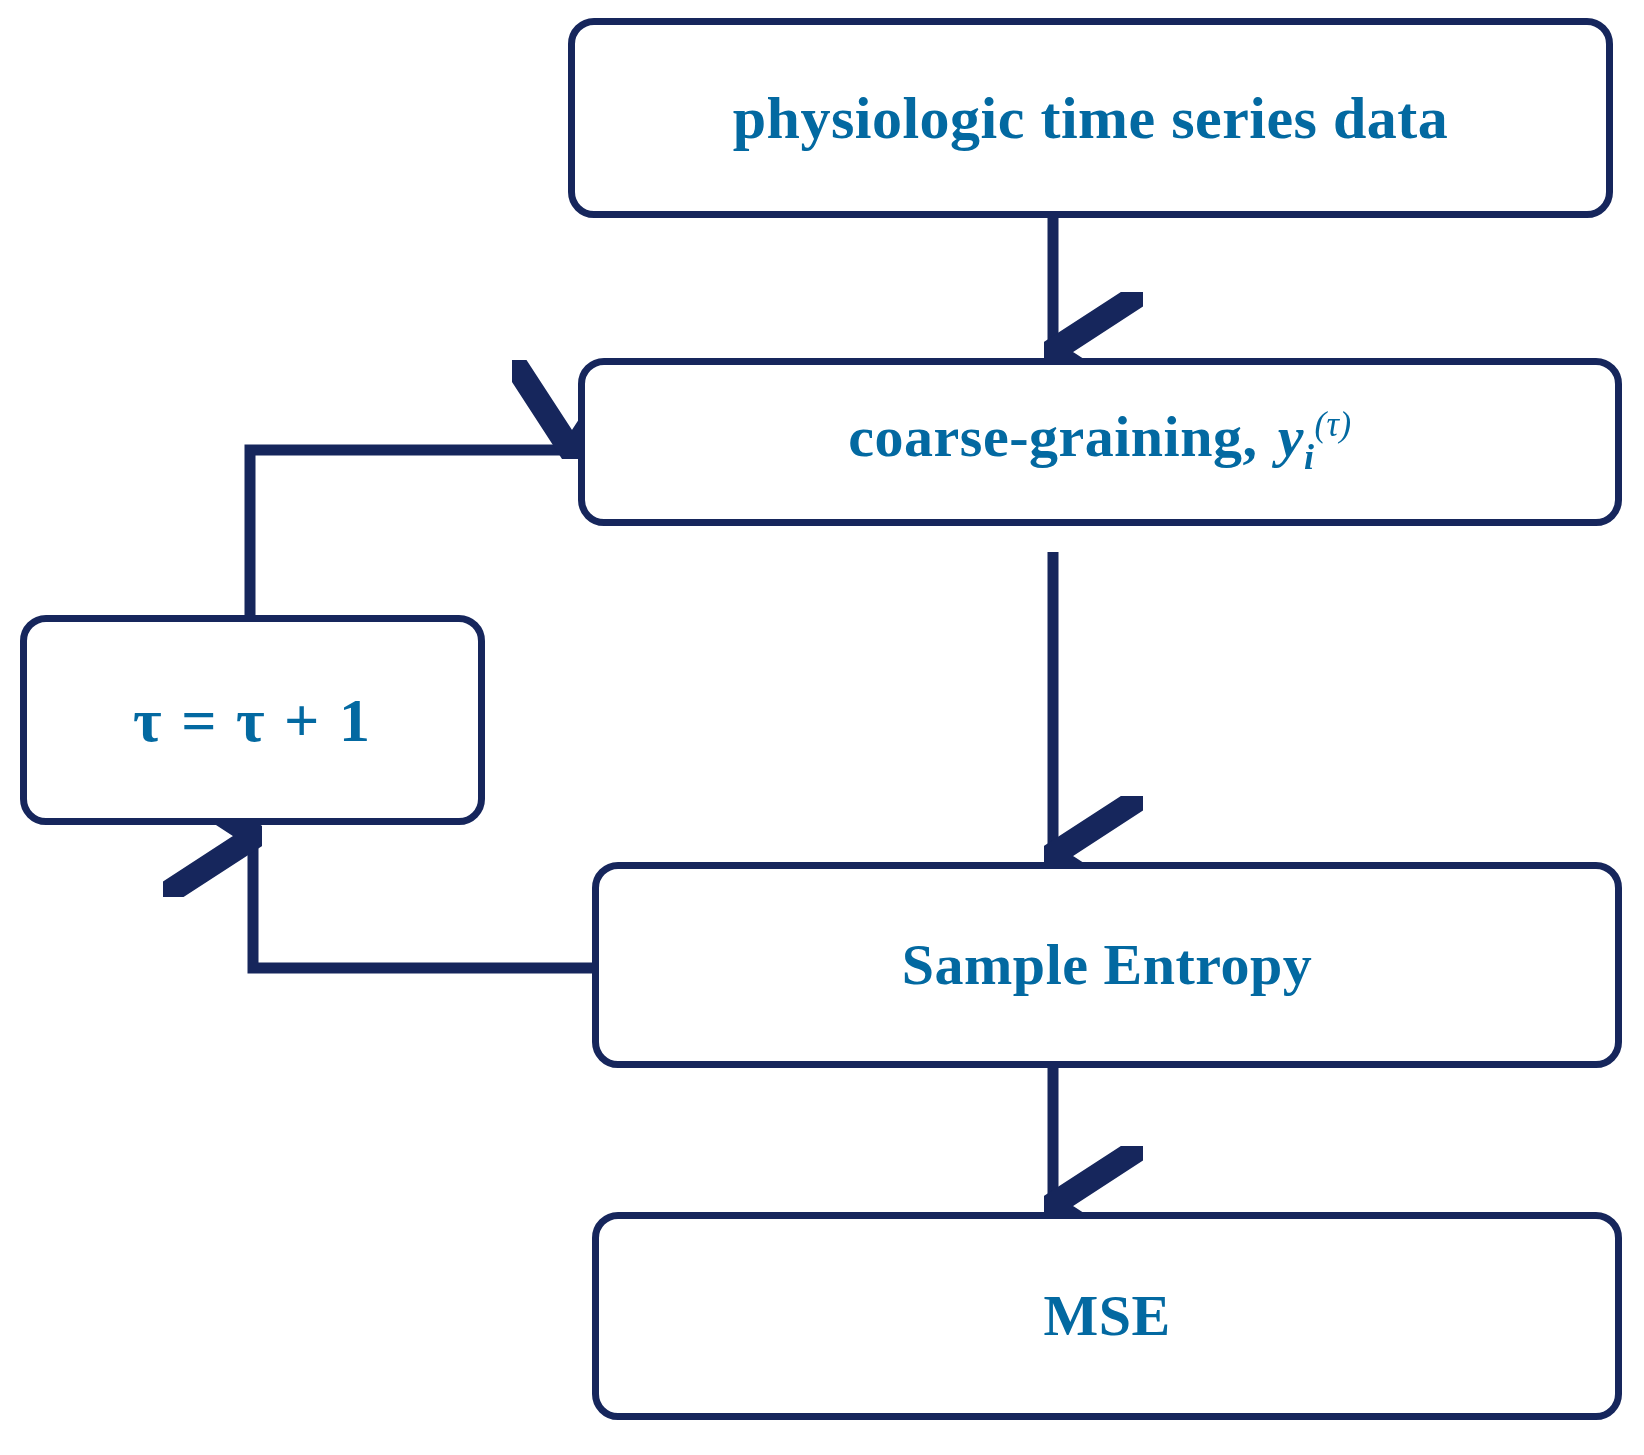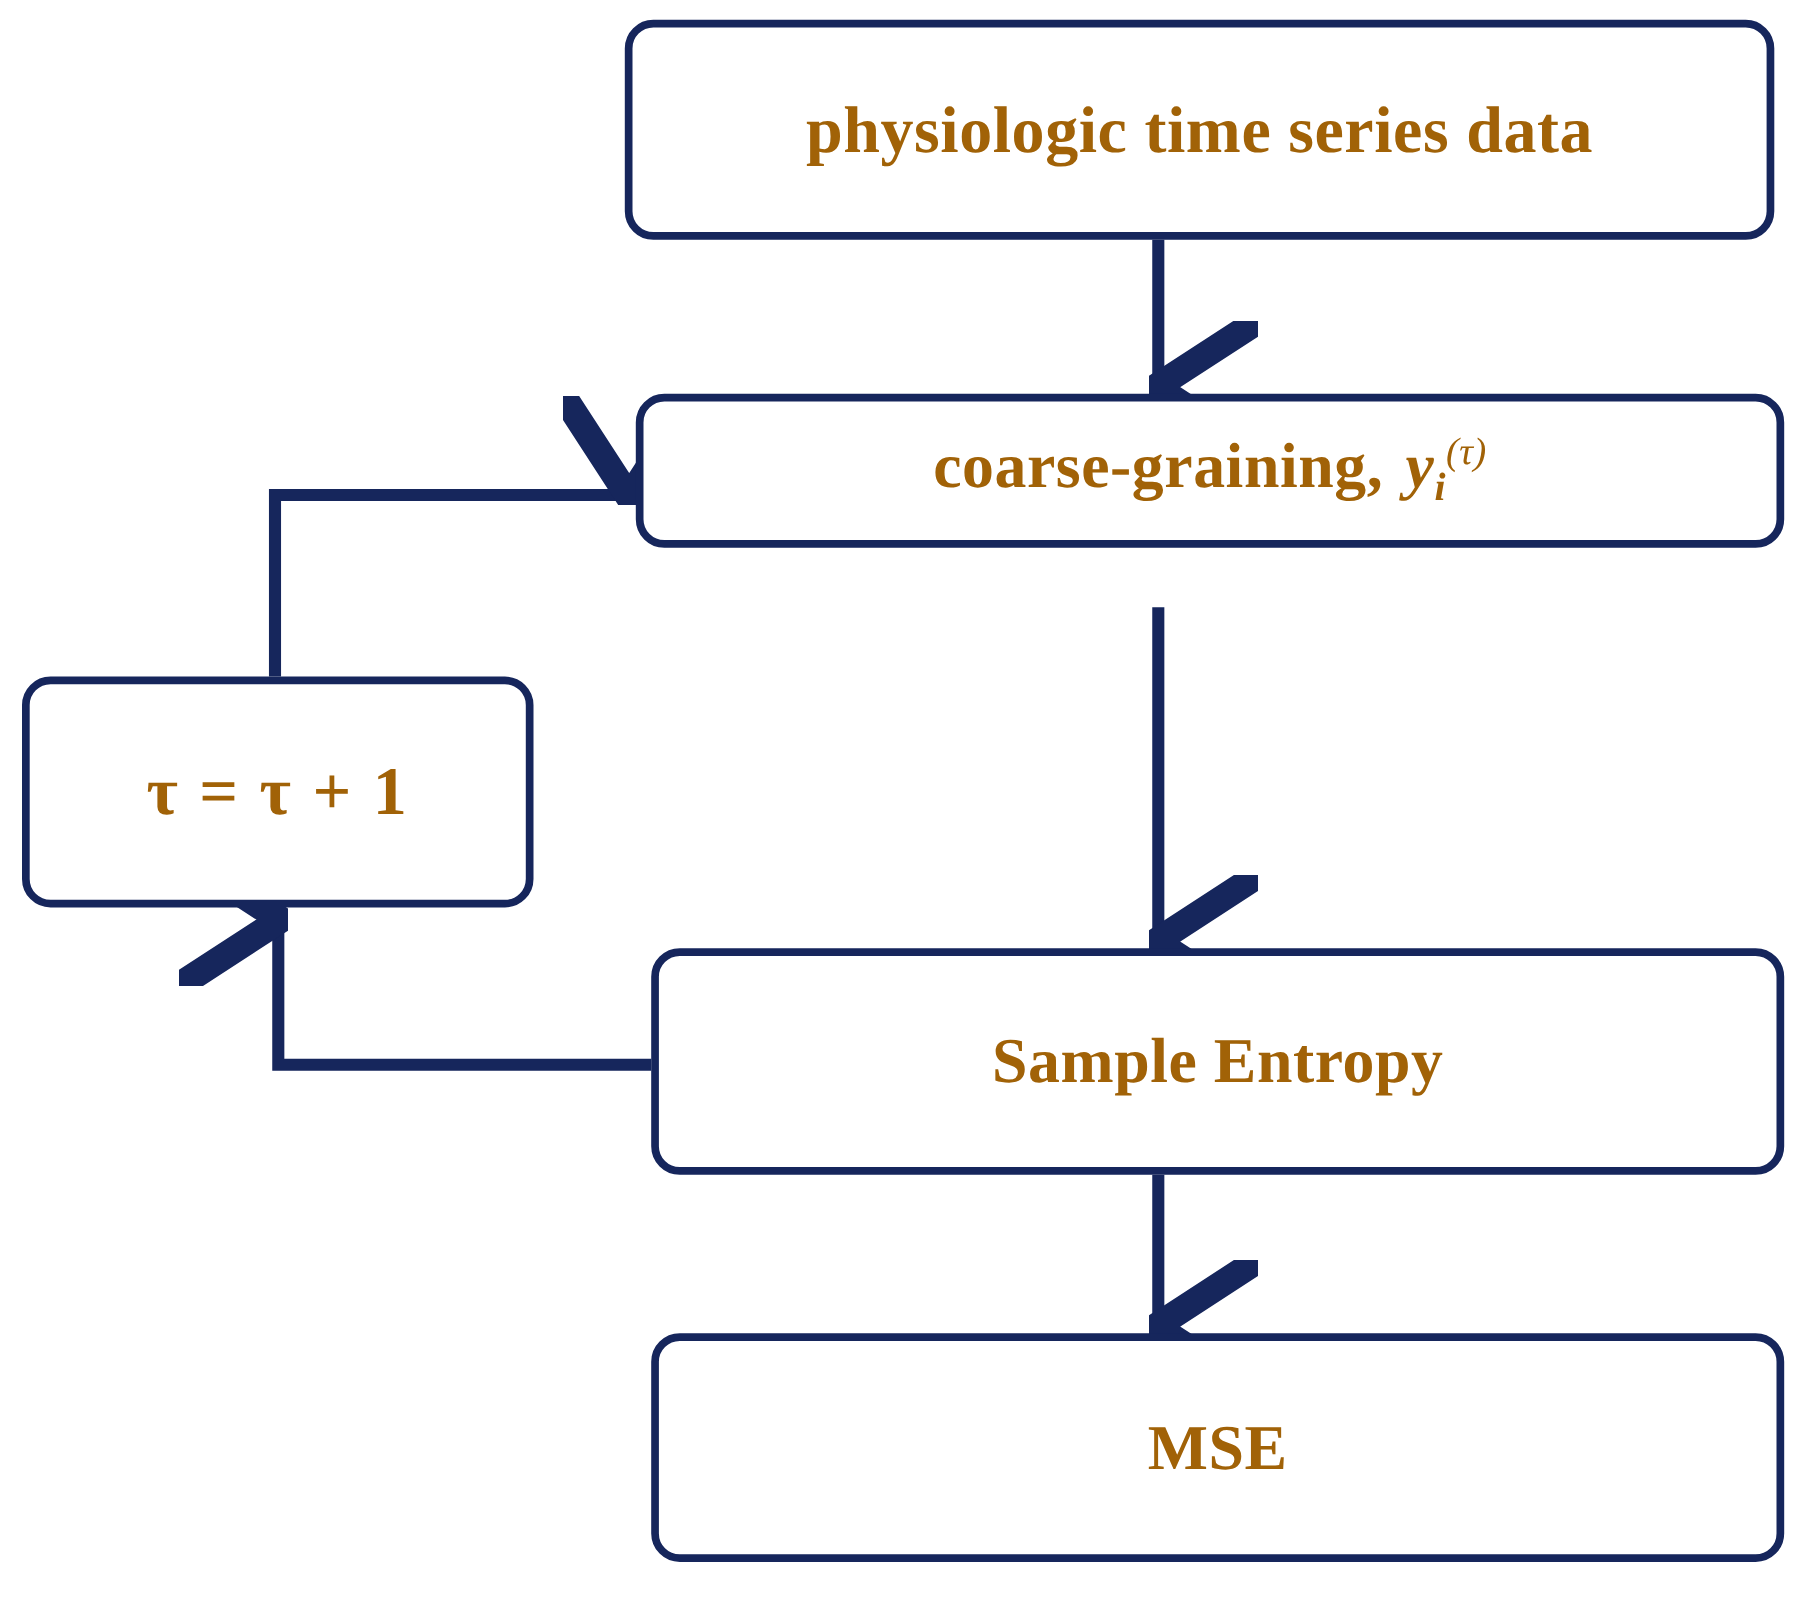--- a/index.html
+++ b/index.html
@@ -33,35 +33,35 @@
     border: 7px solid #16265c;
     border-radius: 26px;
     display: flex;
     align-items: center;
     justify-content: center;
     z-index: 2;
   }
   .node-label {
     font-family: "Liberation Serif", "DejaVu Serif", serif;
     font-weight: bold;
-    color: #a16207;
+    color: #0369a1;
     letter-spacing: 0.5px;
     white-space: nowrap;
     line-height: 1;
   }
   
   #node-input {
     left: 568px;  top: 18px;
     width: 1045px; height: 200px;
   }
   #node-input .node-label { font-size: 60px; }
 
   #node-coarse {
     left: 578px;  top: 358px;
-    width: 1044px; height: 140px;
+    width: 1044px; height: 168px;
   }
   #node-coarse .node-label { font-size: 58px; }
 
   #node-tau {
     left: 20px;  top: 615px;
     width: 465px; height: 210px;
   }
   #node-tau .node-label {
     font-size: 62px;
     font-weight: bold;

